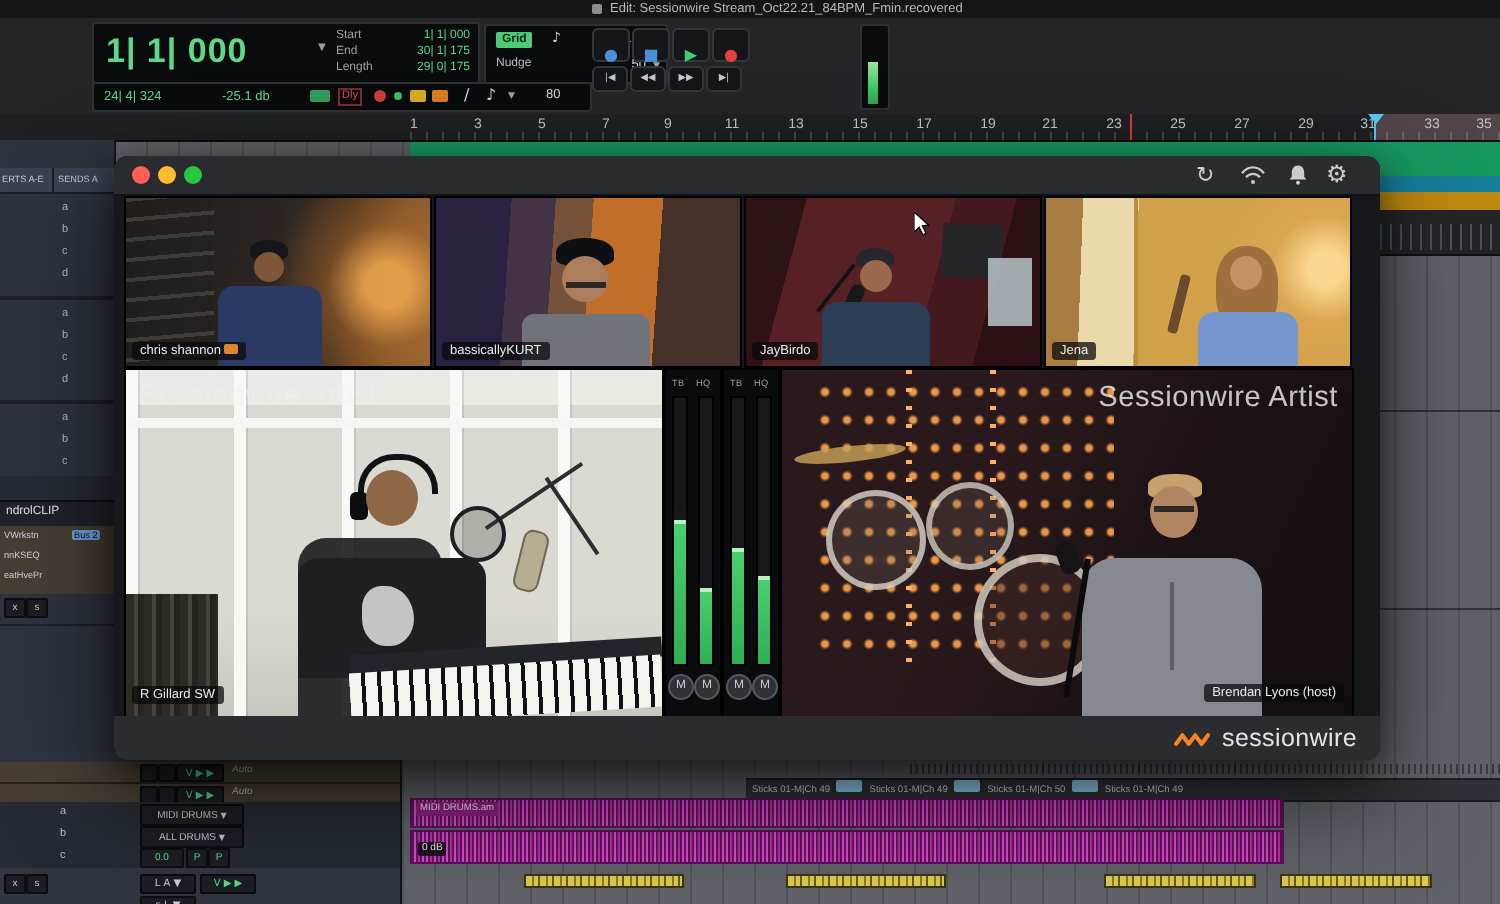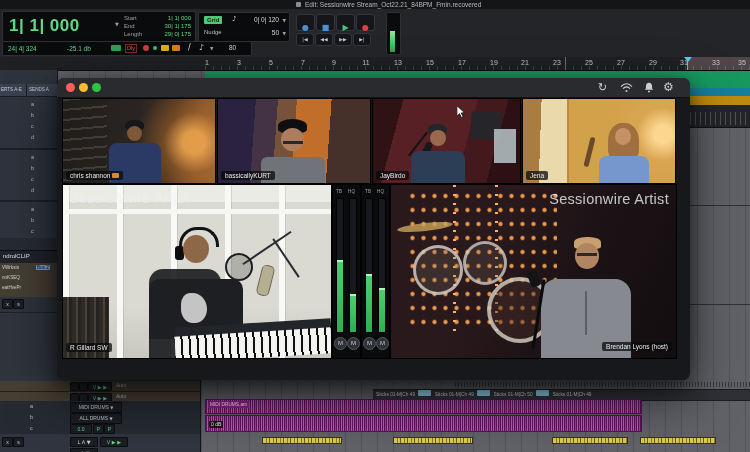--- a/index.html
+++ b/index.html
@@ -5,21 +5,21 @@
   html,body{margin:0;padding:0;background:#111;}
   .screen{position:relative;width:750px;height:452px;overflow:hidden;background:#5f6165;
     font-family:"Liberation Sans",sans-serif;-webkit-font-smoothing:antialiased;}
   .abs{position:absolute;}
   .glyph{font-family:"DejaVu Sans",sans-serif;}
   
   .mac-titlebar{left:0;top:0;width:750px;height:9px;background:#141517;color:#b6b9bd;
     font-size:6.5px;line-height:9px;}
   
   .toolbar{left:0;top:9px;width:750px;height:48px;background:#242528;border-bottom:1px solid #0d0e10;}
-  .blackpanel{background:#0a0b0c;border:1px solid #2e3034;border-radius:2px;}
+  .blackpanel{background:#0a0b0c;border:1px solid #2e3034;border-radius:2px;margin-left:44px;}
   .green{color:#5fd88a;}
   .graytxt{color:#9aa0a6;}
   .chip{display:inline-block;border-radius:1px;}
   .tbtn{position:absolute;background:#141619;border:1px solid #33363b;border-radius:3px;
     text-align:center;color:#c3c7cc;}
   
   .ruler{left:0;top:57px;width:750px;height:13px;background:#1f2023;border-bottom:1px solid #0c0d0f;}
   .rnum{position:absolute;top:2px;width:16px;text-align:center;font-size:7px;color:#c2c4c7;}
   .tracks-bg{background:
     repeating-linear-gradient(90deg, rgba(30,32,36,.22) 0 1px, transparent 1px 16px),#606268;}
@@ -388,15 +388,21 @@
         <div class="abs" style="left:186px;top:68px;width:20px;height:3px;background:#17181a;opacity:.85;"></div>
         <div class="abs" style="left:150px;top:94px;width:90px;height:79px;background:#868a90;border-radius:16px 16px 0 0;"></div>
         <div class="abs" style="left:194px;top:106px;width:2px;height:44px;background:#5c6066;"></div>
         <div class="abs" style="left:146px;top:94px;width:3px;height:70px;background:#0b0b0c;transform:rotate(9deg);"></div>
         <div class="abs" style="left:138px;top:86px;width:10px;height:16px;background:#141416;border-radius:4px;transform:rotate(-20deg);"></div>
       </div>
       <span class="artist" style="right:7px;top:6px;color:rgba(240,243,245,.8);">Sessionwire Artist</span>
       <span class="pill" style="right:4px;bottom:7px;">Brendan Lyons (host)</span>
     </div>
 
+    <div class="abs vc-bottom">
+      <svg class="abs" style="left:530px;top:7px;" width="20" height="10" viewBox="0 0 20 10">
+        <path d="M1 7 L4.2 2.6 L7.4 7 L10.6 2.6 L13.8 7 L17 2.6" fill="none" stroke="#f08426" stroke-width="2" stroke-linecap="round" stroke-linejoin="round"></path>
+      </svg>
+      <span class="abs" style="left:554px;top:4px;font-size:12.5px;color:#e2e5e8;letter-spacing:.2px;">sessionwire</span>
+    </div>
   </div>
 
 </div>
 
 </body></html>

